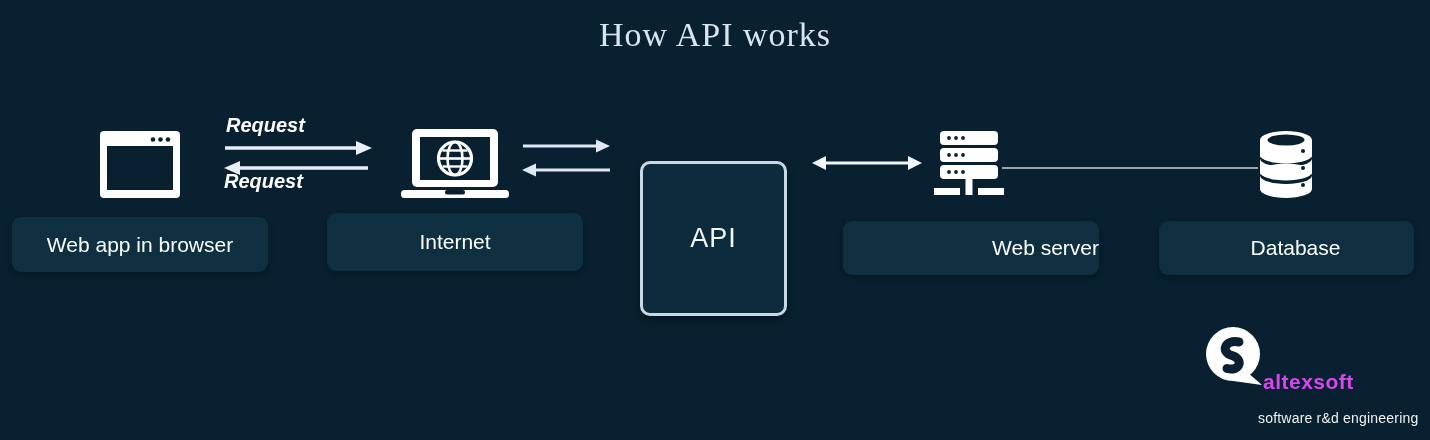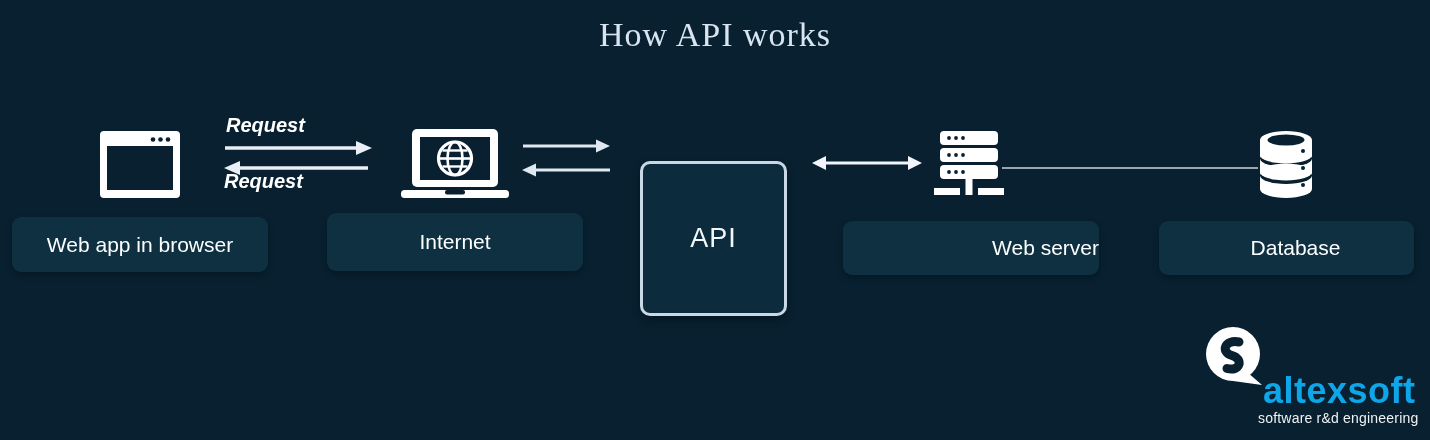--- a/index.html
+++ b/index.html
@@ -65,21 +65,21 @@
   .req{left:226px;top:114px;width:140px;}
   .res{left:224px;top:170px;width:150px;}
   .arrow-svg{overflow:visible;}
   .thin-line{
     left:1002px;top:167px;width:256px;height:2px;
     background:var(--thin-line);opacity:.85;
   }
   .logo{left:1203px;top:326px;width:220px;height:106px;}
   .logo .brand{
     position:absolute;left:60px;top:44px;
-    color:#0ea5e9;font-size:36px;font-weight:700;
+    color:#d946ef;font-size:21px;font-weight:700;
     letter-spacing:.5px;
   }
   .logo .tagline{
     position:absolute;left:55px;top:84px;
     color:#eef2f5;font-size:14px;letter-spacing:.2px;
   }
 </style>
 </head>
 <body>
 

